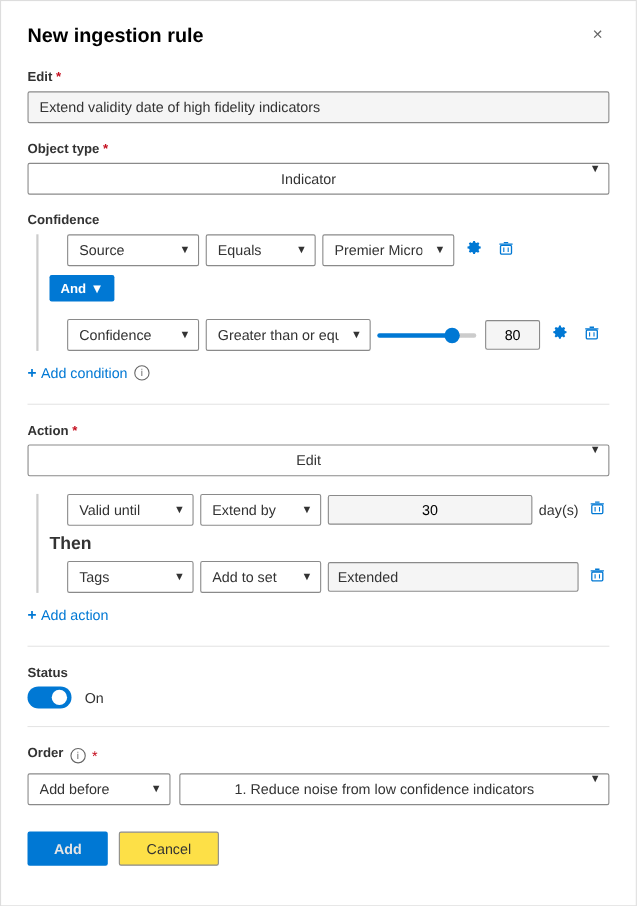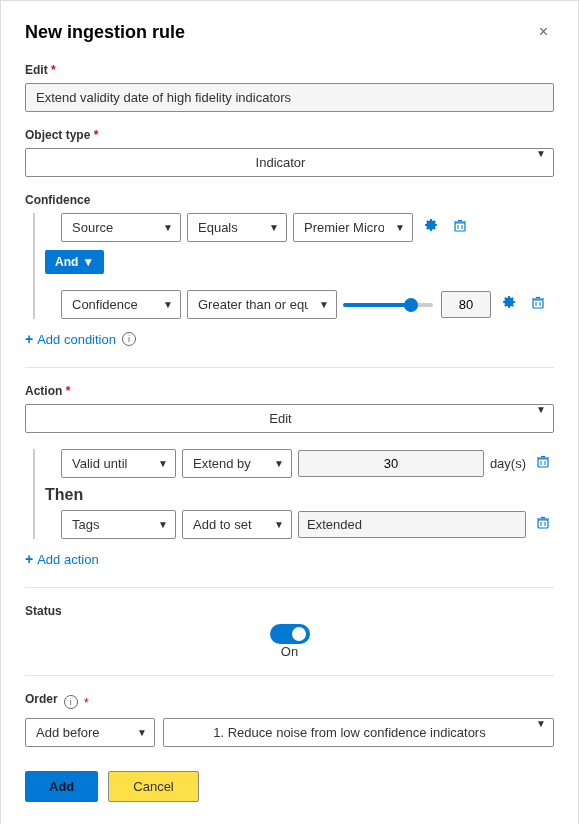--- a/index.html
+++ b/index.html
@@ -181,23 +181,22 @@
     .then-label {
       font-size: 16px;
       font-weight: 600;
       color: #333;
       margin-bottom: 4px;
     }
     .status-section { margin-bottom: 16px; }
     .toggle-wrapper {
       display: flex;
       align-items: center;
-      gap: 0;
+      gap: 12px;
       margin-top: 6px;
-      flex-direction: column;
     }
     .toggle {
       position: relative;
       width: 40px;
       height: 20px;
     }
     .toggle-track {
       position: absolute;
       top: 0; left: 0; right: 0; bottom: 0;
       background: #0078d4;
@@ -241,21 +240,21 @@
       color: #666;
       cursor: pointer;
     }
     .footer-btns {
       display: flex;
       gap: 10px;
       margin-top: 24px;
     }
     .btn-primary {
       background: #0078d4;
-      color: #0f172a;
+      color: #e5e5e5;
       border: none;
       border-radius: 2px;
       padding: 8px 24px;
       font-size: 13px;
       font-weight: 600;
       cursor: pointer;
     }
     .btn-secondary {
       background: #fde047;
       color: #333;

